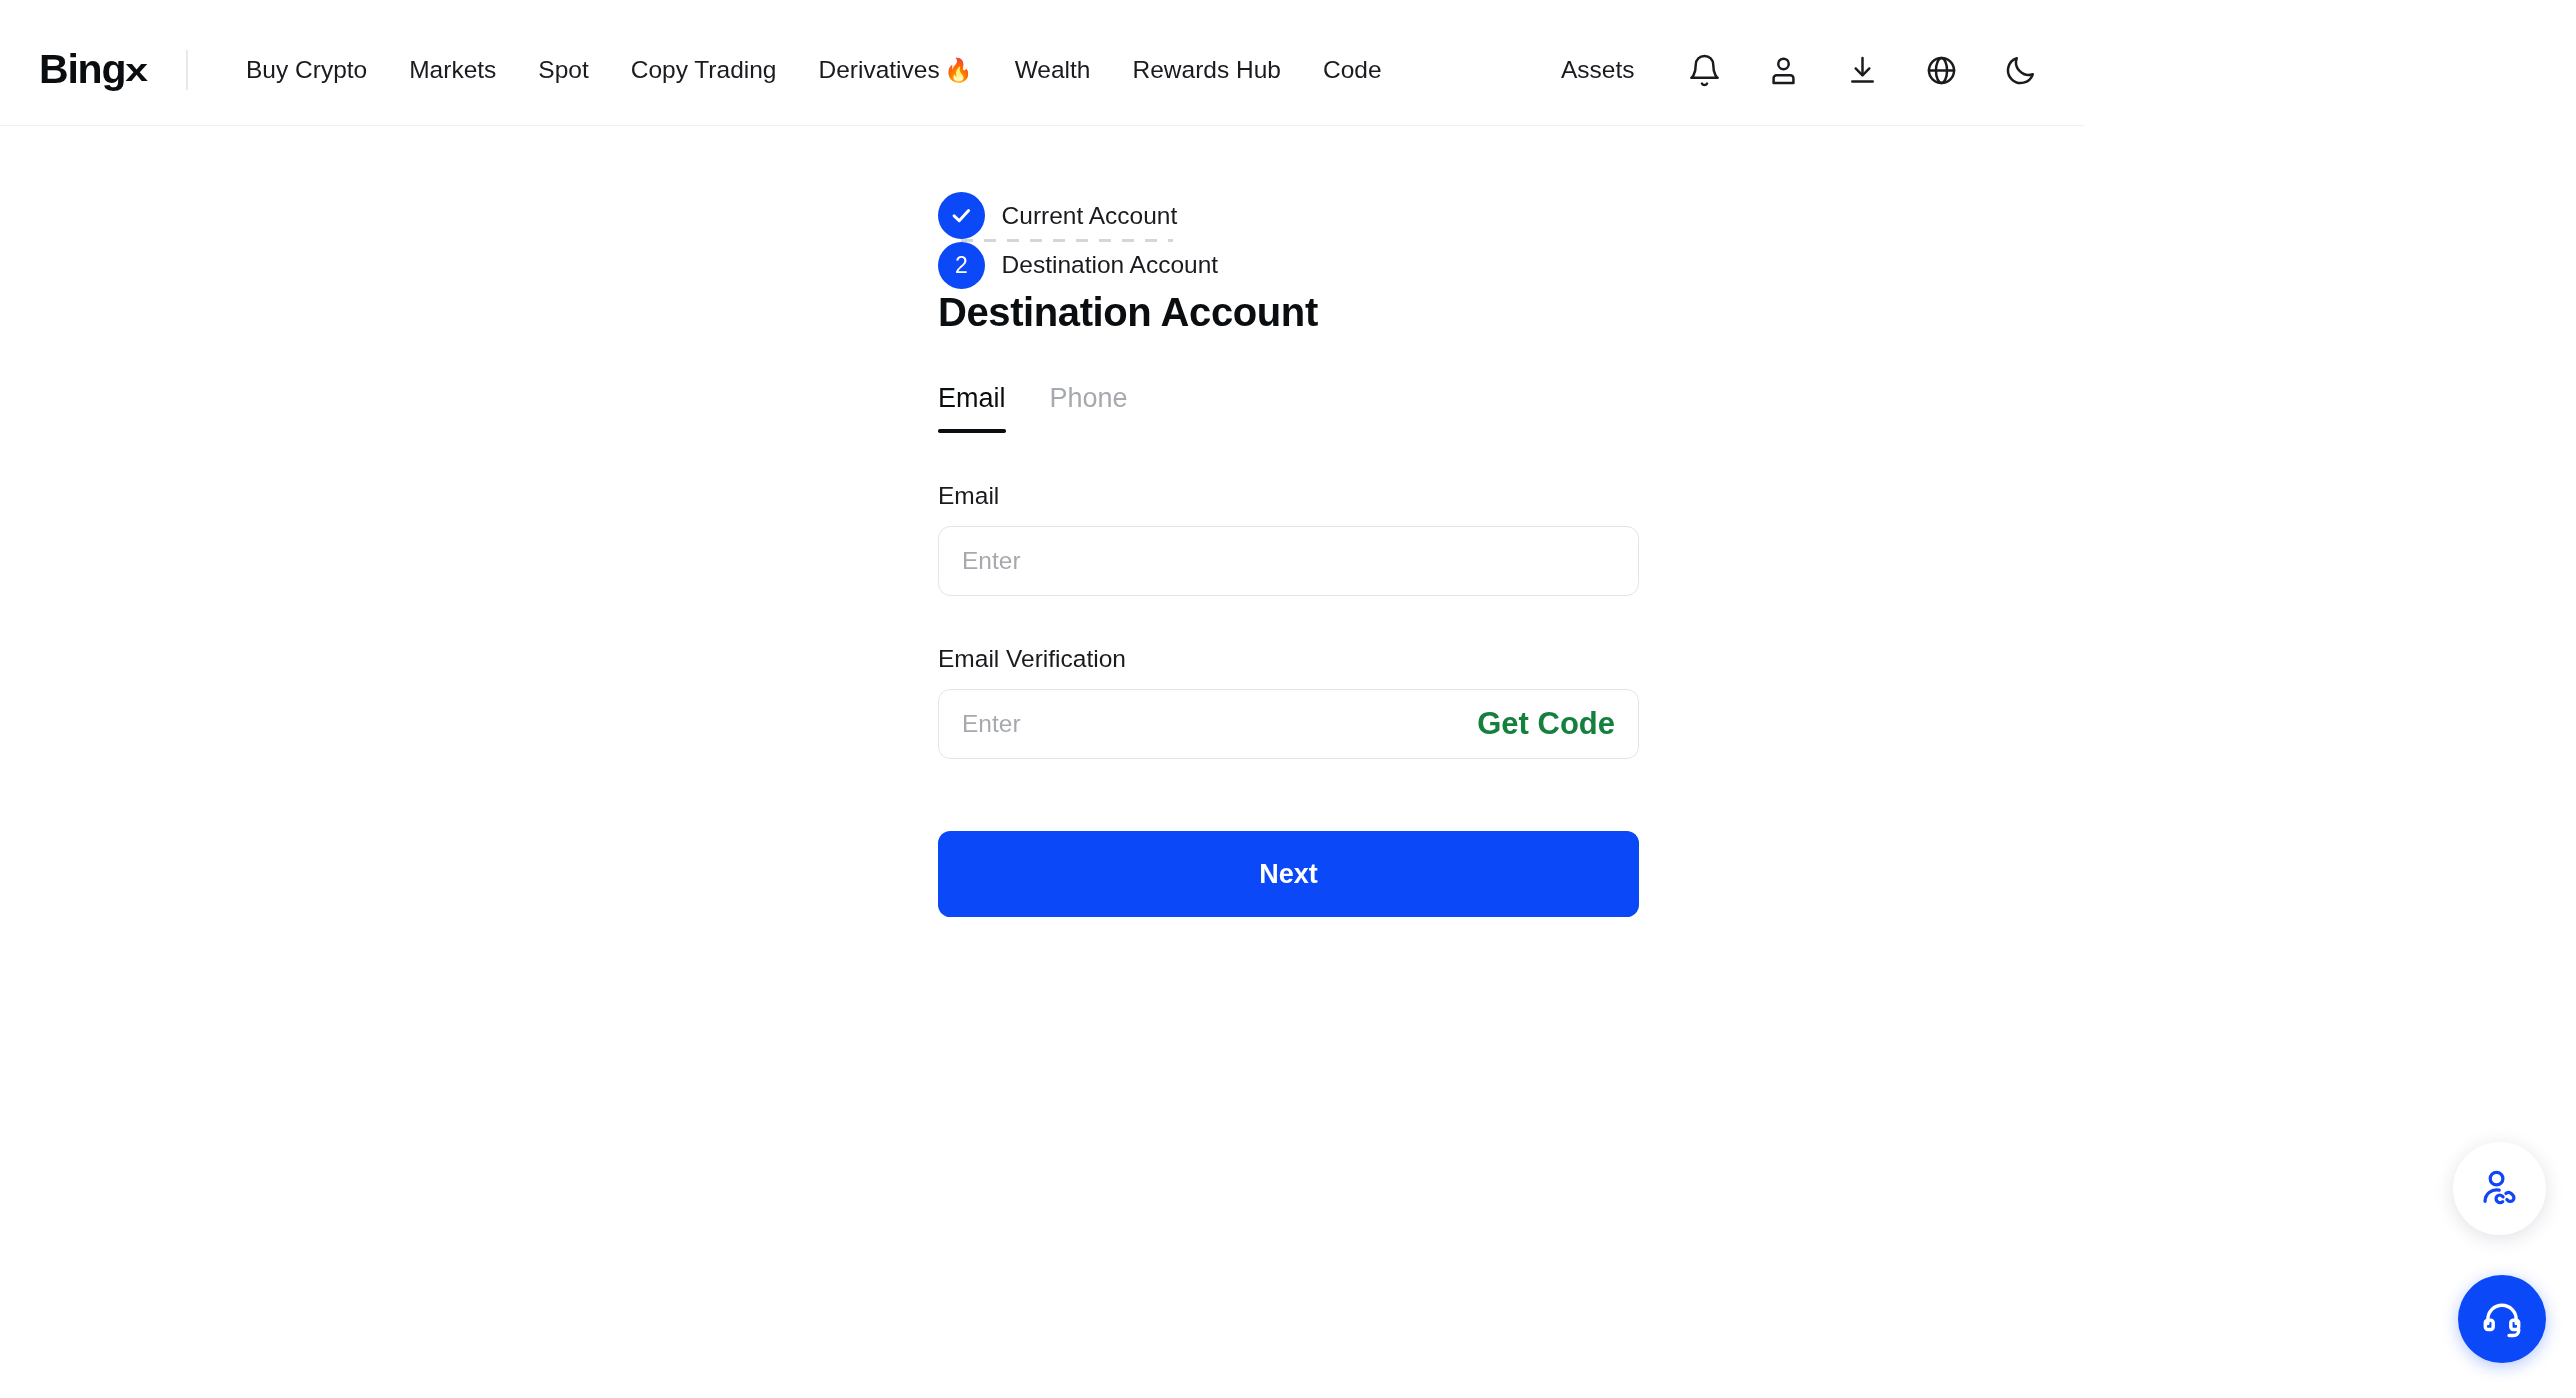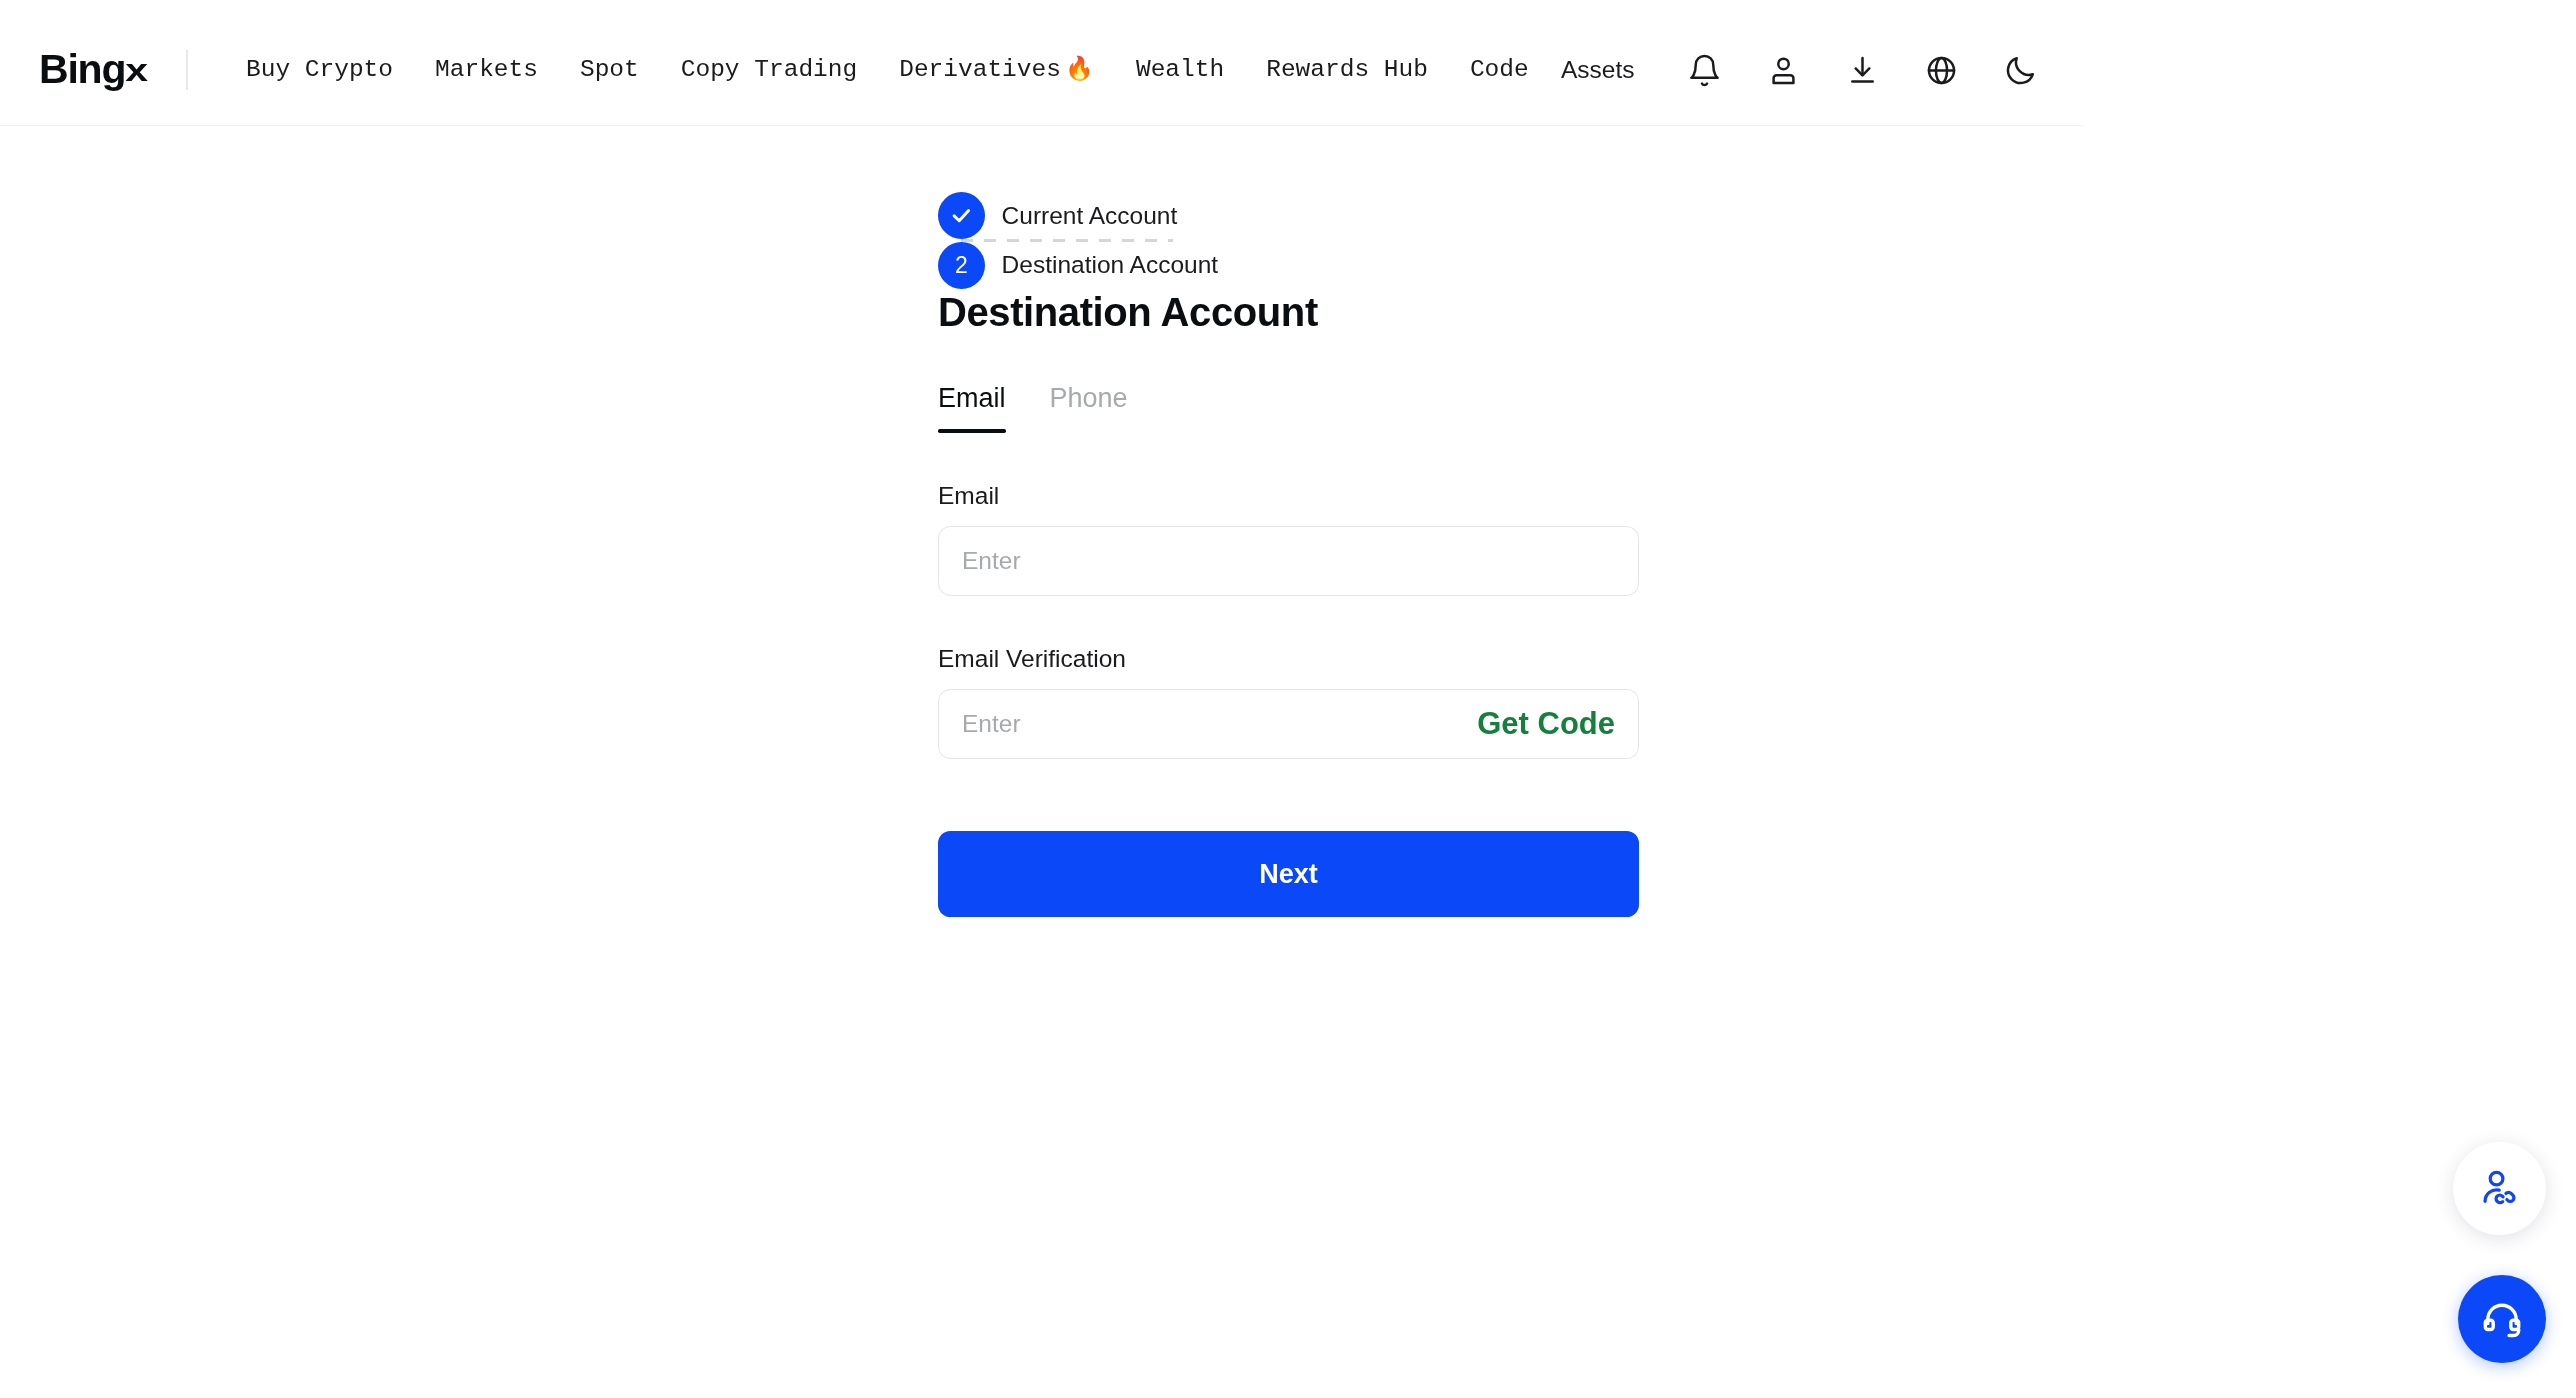--- a/index.html
+++ b/index.html
@@ -60,21 +60,20 @@
     height: 40px;
     background: #e6e8ea;
     margin-left: 39px;
   }
 
   .main-nav {
     display: flex;
     align-items: flex-start;
     margin-left: 37px;
     gap: 0px;
-    font-family: Liberation Mono, monospace;
   }
   .nav-item {
     font-size: 24.5px;
     color: #1b1b1f;
     padding: 0 21px;
     white-space: nowrap;
     cursor: pointer;
     line-height: 112px;
     display: inline-flex;
     align-items: center;

